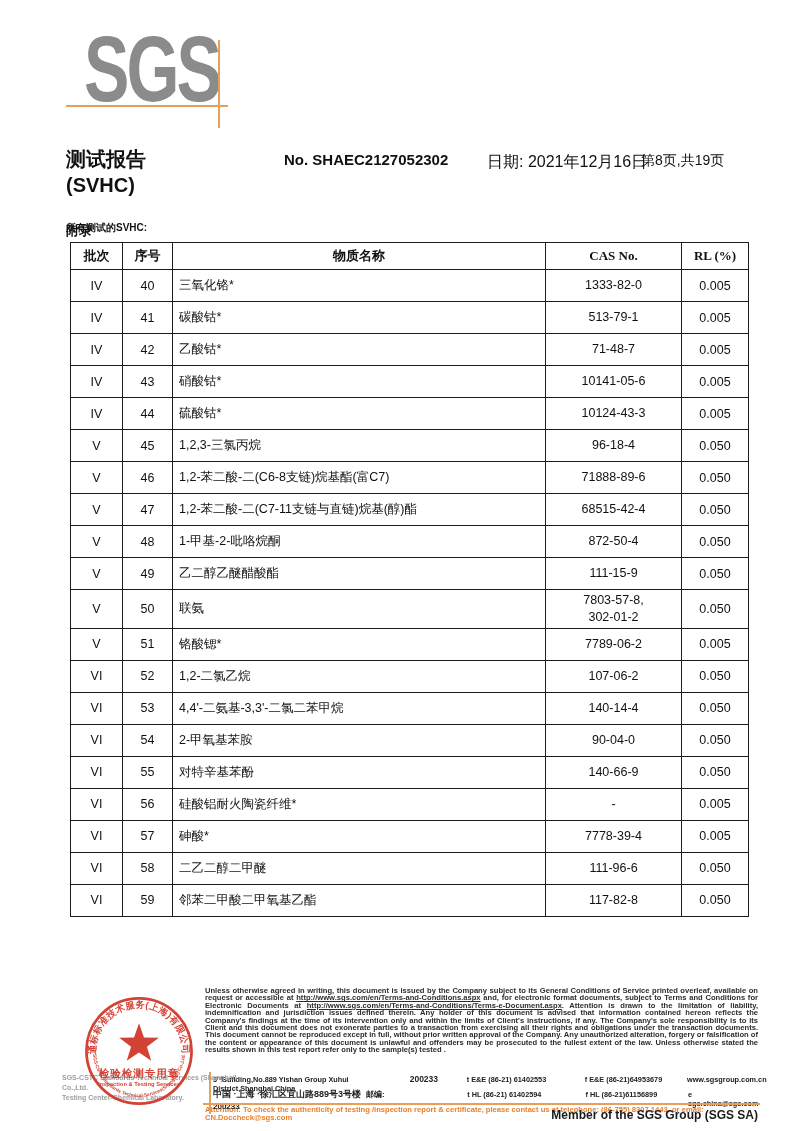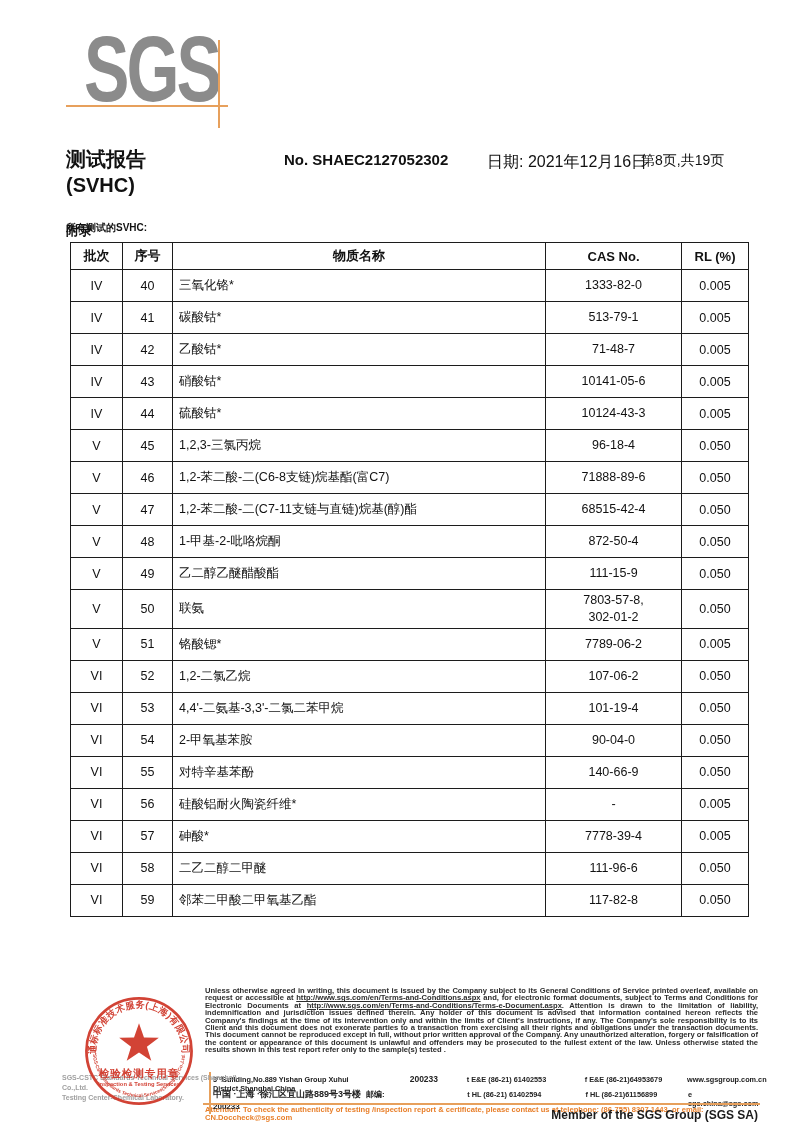--- a/index.html
+++ b/index.html
@@ -21,21 +21,21 @@
   .title2 { position:absolute; left:66px; top:174px; font-size:20px; font-weight:bold; }
   .report-no { position:absolute; left:284px; top:151px; font-size:15px; font-weight:600; }
   .date-label { position:absolute; left:487px; top:152px; font-size:16px; }
   .page-label { position:absolute; left:641px; top:152px; font-size:14px; }
   .appendix { position:absolute; left:66px; top:202px; font-size:13px; font-weight:bold;margin-top:20px; }
   .subtitle { position:absolute; left:66px; top:221px; font-size:10px; font-weight:bold; }
 
   
   .svhc-table { position:absolute; left:70px; top:242px; width:678px; border-collapse:collapse; table-layout:fixed; }
   .svhc-table th, .svhc-table td { border:1.5px solid #1c1c1c; font-size:12.5px; text-align:center; vertical-align:middle; }
-  .svhc-table th { height:27px; font-size:13px; font-weight:bold; }
+  .svhc-table th { height:27px; font-size:13px; font-weight:bold;font-family:Liberation Serif, serif; }
   .svhc-table td { height:32px; padding:2px 3px; }
   .svhc-table td.col-name { text-align:left; padding-left:6px; }
   .svhc-table td.col-cas { white-space:pre-line; line-height:1.35; }
 
   
   .stamp-wrap { position:absolute; left:80px; top:992px; width:118px; height:118px; z-index:2; opacity:0.95; }
   .company-gray { position:absolute; left:62px; top:1073px; width:175px; z-index:1; color:#a0a0a0; font-size:7px; line-height:10px; font-weight:600; }
 
   .legal-block { position:absolute; left:205px; top:987px; width:553px; font-size:7.6px; line-height:7.4px; text-align:justify; font-weight:600; color:#2d2d2d; }
   .legal-block u { text-decoration:underline; }
@@ -178,21 +178,21 @@
           <td class="col-batch">VI</td>
           <td class="col-no">52</td>
           <td class="col-name">1,2-二氯乙烷</td>
           <td class="col-cas">107-06-2</td>
           <td class="col-rl">0.050</td>
         </tr>
         <tr>
           <td class="col-batch">VI</td>
           <td class="col-no">53</td>
           <td class="col-name">4,4'-二氨基-3,3'-二氯二苯甲烷</td>
-          <td class="col-cas">101-19-4</td>
+          <td class="col-cas">140-14-4</td>
           <td class="col-rl">0.050</td>
         </tr>
         <tr>
           <td class="col-batch">VI</td>
           <td class="col-no">54</td>
           <td class="col-name">2-甲氧基苯胺</td>
           <td class="col-cas">90-04-0</td>
           <td class="col-rl">0.050</td>
         </tr>
         <tr>

